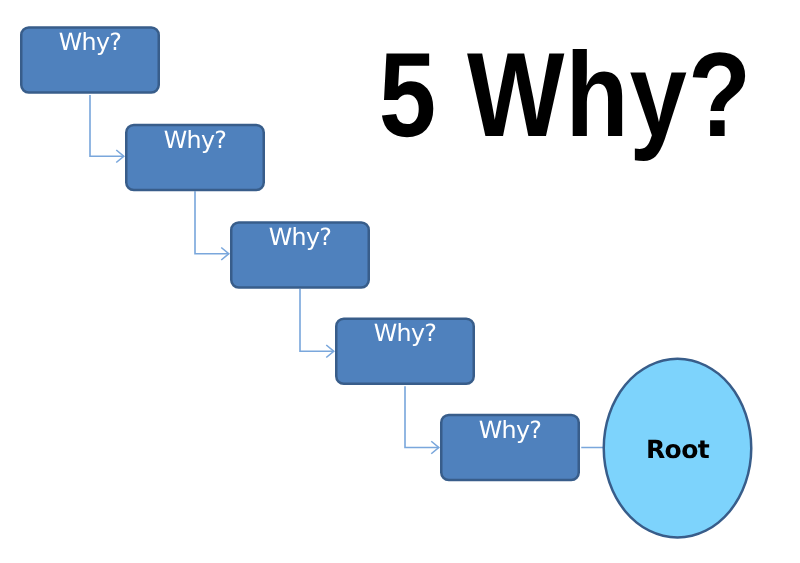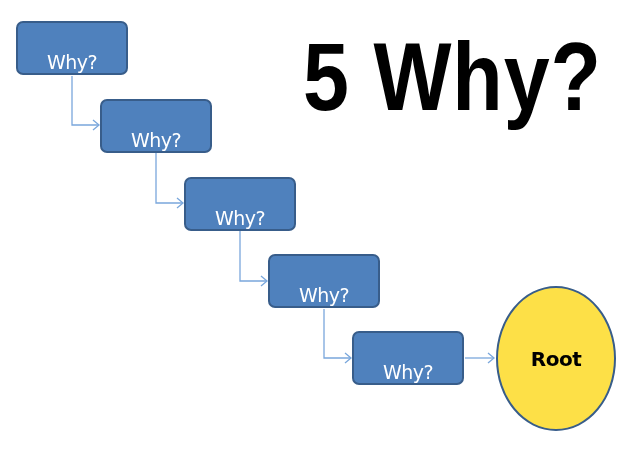--- a/index.html
+++ b/index.html
@@ -3,27 +3,27 @@
 <meta charset="utf-8">
 <style>
   html, body { margin: 0; padding: 0; background: #ffffff; }
   body { width: 640px; height: 450px; position: relative; overflow: hidden;
          font-family: "Liberation Sans", sans-serif; }
   .canvas { position: absolute; left: 0; top: 0; width: 640px; height: 450px; }
   .connectors { position: absolute; left: 0; top: 0; width: 640px; height: 450px; }
   .box { position: absolute; width: 112px; height: 54px; box-sizing: border-box;
          background: #4f81bd; border: 2px solid #385d8a; border-radius: 7px;
          color: #ffffff; font-family: "DejaVu Sans", sans-serif; font-size: 19px;
-         display: flex; align-items: flex-end; justify-content: center;
+         display: flex; align-items: flex-start; justify-content: center;
          letter-spacing: -0.5px; }
   .title { position: absolute; left: 303px; top: 22px; font-family: "Liberation Sans", sans-serif;
            font-weight: bold; font-size: 96px; line-height: 110px; color: #000;
            transform: scaleX(0.86); transform-origin: left top; white-space: nowrap; letter-spacing: 1px; }
-  .root { position: absolute; left: 496px; top: 286px; width: 120px; height: 145px;
-          box-sizing: border-box; background: #fde047; border: 2px solid #385d8a;
+  .root { position: absolute; left: 482px; top: 286px; width: 120px; height: 145px;
+          box-sizing: border-box; background: #7dd3fc; border: 2px solid #385d8a;
           border-radius: 50%; display: flex; flex-direction: row;
           align-items: center; justify-content: center; text-align: center;
           font-family: "DejaVu Sans", sans-serif; font-weight: bold; font-size: 20px;
           line-height: 26px; color: #000; letter-spacing: -0.5px; }
 </style>
 </head>
 <body>
 
 <div class="canvas">
 

